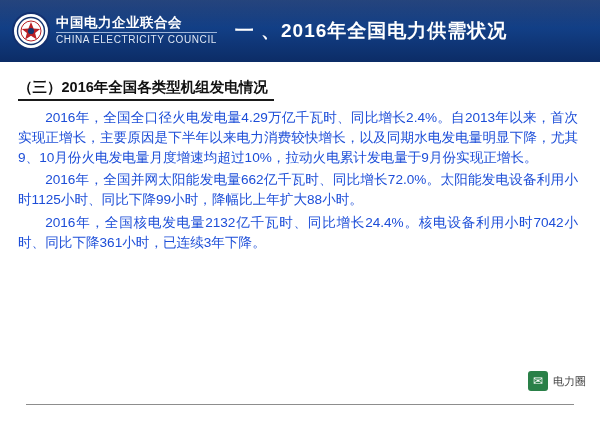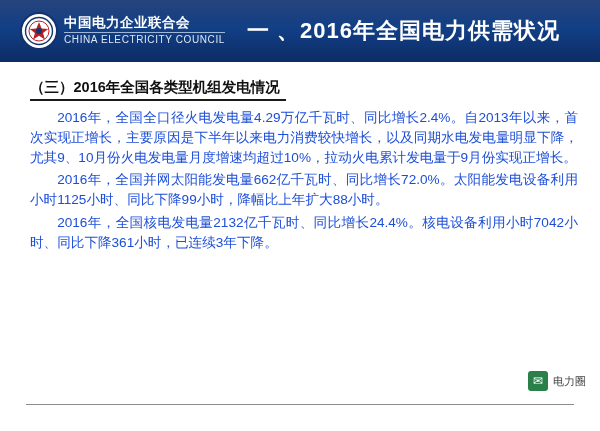--- a/index.html
+++ b/index.html
@@ -32,21 +32,21 @@
   .header-sheen {
     position: absolute;
     left: 0; right: 0; top: 0;
     height: 28px;
     background: linear-gradient(to bottom, rgba(255,255,255,0.10), rgba(255,255,255,0.0));
     pointer-events: none;
   }
   .logo-block {
     display: flex;
     align-items: center;
-    padding-left: 20px;
+    padding-left: 12px;
     width: 182px;
     box-sizing: border-box;
     position: relative;
     z-index: 2;
   }
   .logo-emblem {
     width: 38px;
     height: 38px;
     border-radius: 50%;
     background: #ffffff;
@@ -75,35 +75,35 @@
     margin: 2px 0 2px 0;
   }
   .logo-en {
     color: #dfe7f4;
     font-size: 10px;
     letter-spacing: 0.6px;
     white-space: nowrap;
   }
   .header-title {
     flex: 1;
-    text-align: right;
+    text-align: center;
     color: #ffffff;
-    font-size: 22px;
+    font-size: 19px;
     font-weight: bold;
     letter-spacing: 1px;
     padding-right: 40px;
     position: relative;
     z-index: 2;
     white-space: nowrap;
   }
   
   .content {
     position: relative;
     height: 369px;
-    padding: 16px 22px 0 30px;
+    padding: 16px 22px 0 18px;
     box-sizing: border-box;
   }
   .section-title {
     font-size: 14.5px;
     font-weight: bold;
     color: #111111;
     margin-bottom: 2px;
     white-space: nowrap;
   }
   .section-underline {

